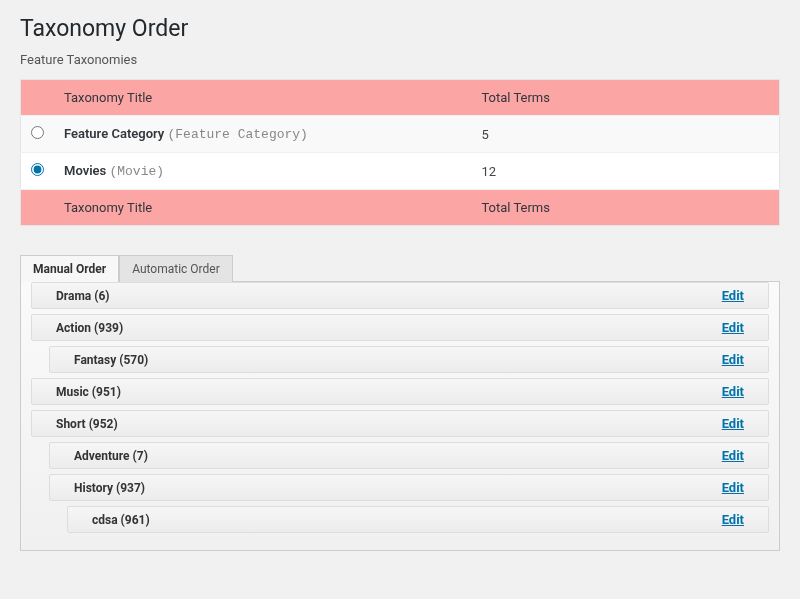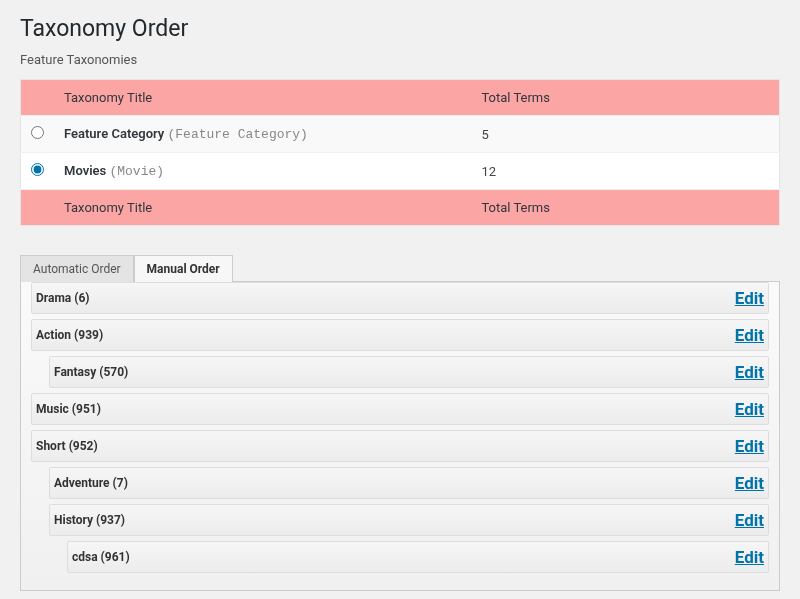--- a/index.html
+++ b/index.html
@@ -97,31 +97,31 @@
   .terms-list {
     padding: 0 10px;
   }
   .term-row {
     display: flex;
     justify-content: space-between;
     align-items: center;
     background: linear-gradient(#f6f6f6, #ececec);
     border: 1px solid #ddd;
     border-radius: 2px;
-    padding: 5px 4px;
+    padding: 5px 24px;
     margin-bottom: 5px;
     font-size: 12px;
   }
   .term-row .lbl { font-weight: 700; color: #333; }
   .term-row .cnt { font-weight: 700; color: #333; }
   .term-row .edit {
     color: #0073aa;
     font-weight: 700;
     text-decoration: underline;
-    font-size: 17px;
+    font-size: 13px;
     cursor: pointer;
   }
   .indent-1 { margin-left: 18px; }
   .indent-2 { margin-left: 36px; }
   input[type=radio] { accent-color: #0073aa; }
 </style>
 </head>
 <body>
 
 <h1>Taxonomy Order</h1>
@@ -150,22 +150,22 @@
   <tfoot>
     <tr>
       <th class="col-radio"></th>
       <th>Taxonomy Title</th>
       <th>Total Terms</th>
     </tr>
   </tfoot>
 </table>
 
 <div class="tabs-row">
+  <div class="tab active">Manual Order</div>
   <div class="tab">Automatic Order</div>
-  <div class="tab active">Manual Order</div>
 </div>
 
 <div class="panel">
   <div class="terms-list">
       <div class="term-row">
         <span><span class="lbl">Drama </span><span class="cnt">(6)</span></span>
         <a class="edit">Edit</a>
       </div>
       <div class="term-row">
         <span><span class="lbl">Action </span><span class="cnt">(939)</span></span>

